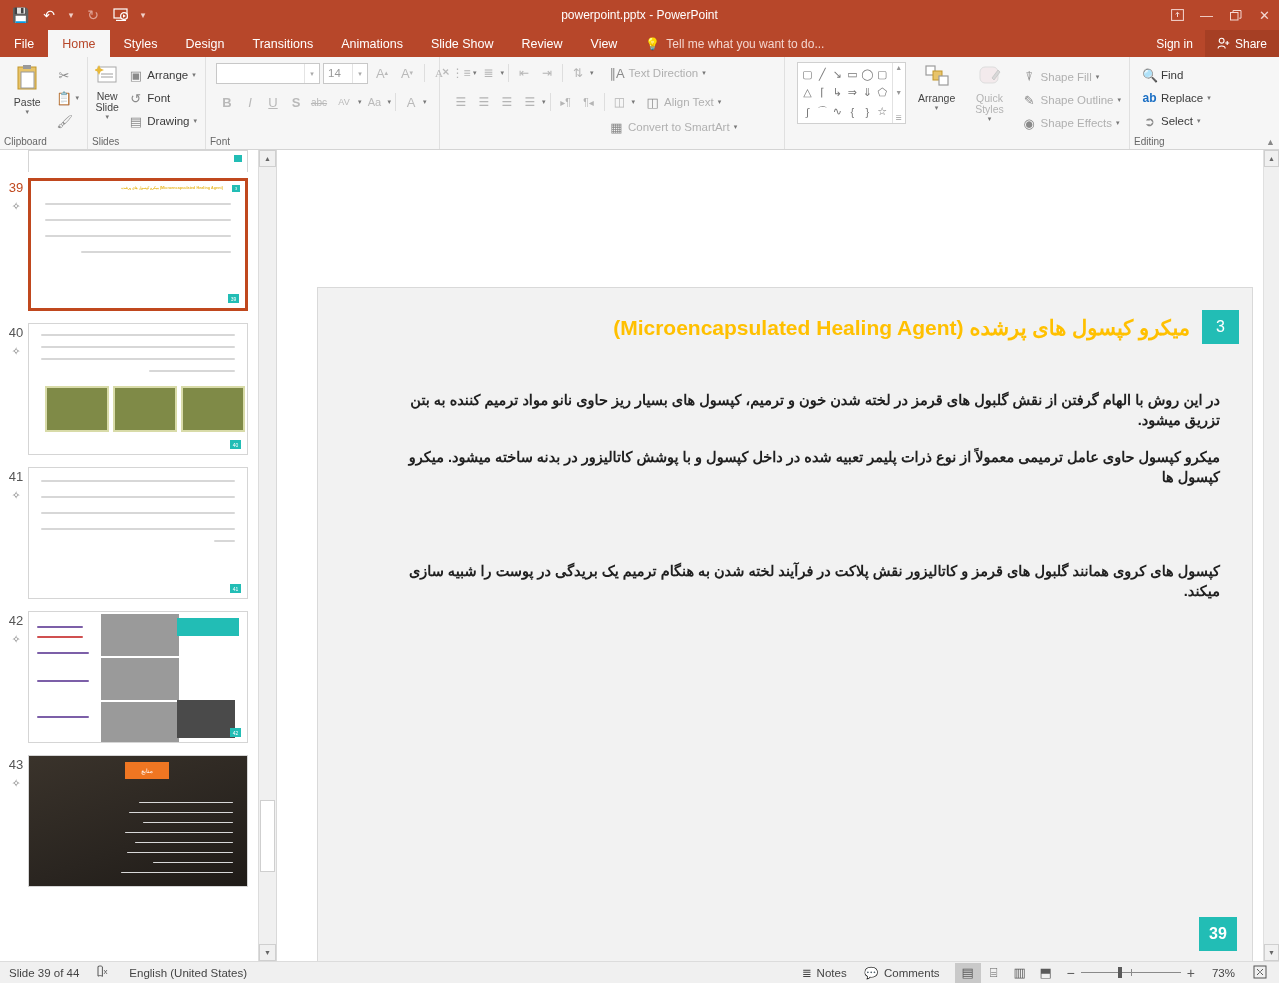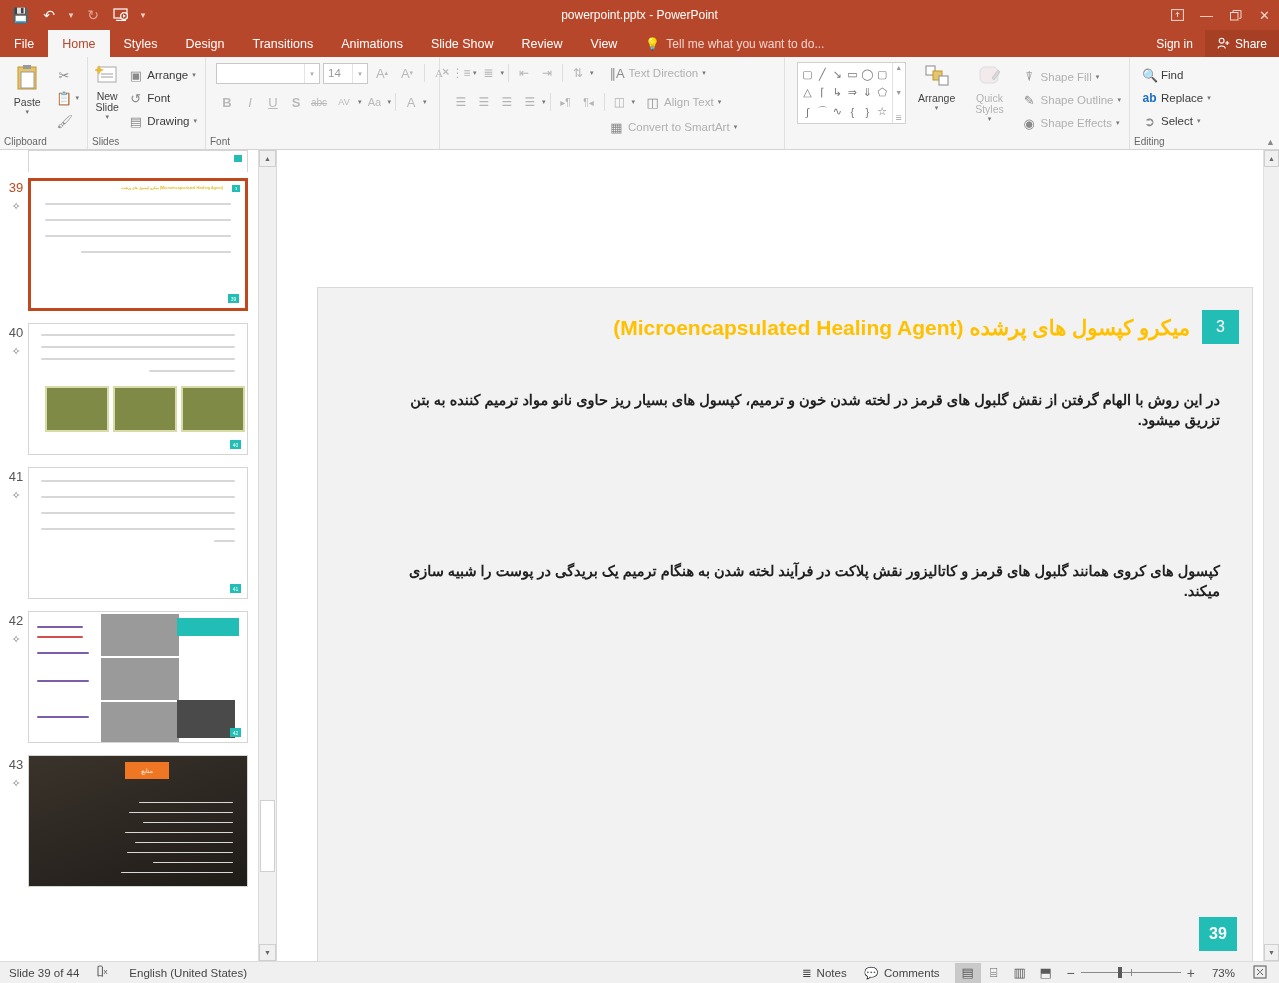--- a/index.html
+++ b/index.html
@@ -697,20 +697,21 @@
       <div class="sc-arrow">▲</div>
       <div class="sc-arrow" style="position:absolute;bottom:0;left:0;right:0">▼</div>
     </div>
   </div>
 
   <div class="slide">
     <div class="slide-title">میکرو کپسول های پرشده (Microencapsulated Healing Agent)</div>
     <div class="slide-badge">3</div>
 
     <div class="slide-para" style="top:102px">در این روش با الهام گرفتن از نقش گلبول های قرمز در لخته شدن خون و ترمیم، کپسول های بسیار ریز حاوی نانو مواد ترمیم کننده به بتن تزریق میشود.</div>
+    <div class="slide-para" style="top:159px">میکرو کپسول حاوی عامل ترمیمی معمولاً از نوع ذرات پلیمر تعبیه شده در داخل کپسول و با پوشش کاتالیزور در بدنه ساخته میشود. میکرو کپسول ها</div>
     <div class="slide-para" style="top:273px">کپسول های کروی همانند گلبول های قرمز و کاتالیزور نقش پلاکت در فرآیند لخته شدن به هنگام ترمیم یک بریدگی در پوست را شبیه سازی میکند.</div>
 
     <div class="slide-num">39</div>
   </div>
 
 </div>
 
 <div class="statusbar">
   <div class="sb-item">
     <span>Slide 39 of 44</span>

